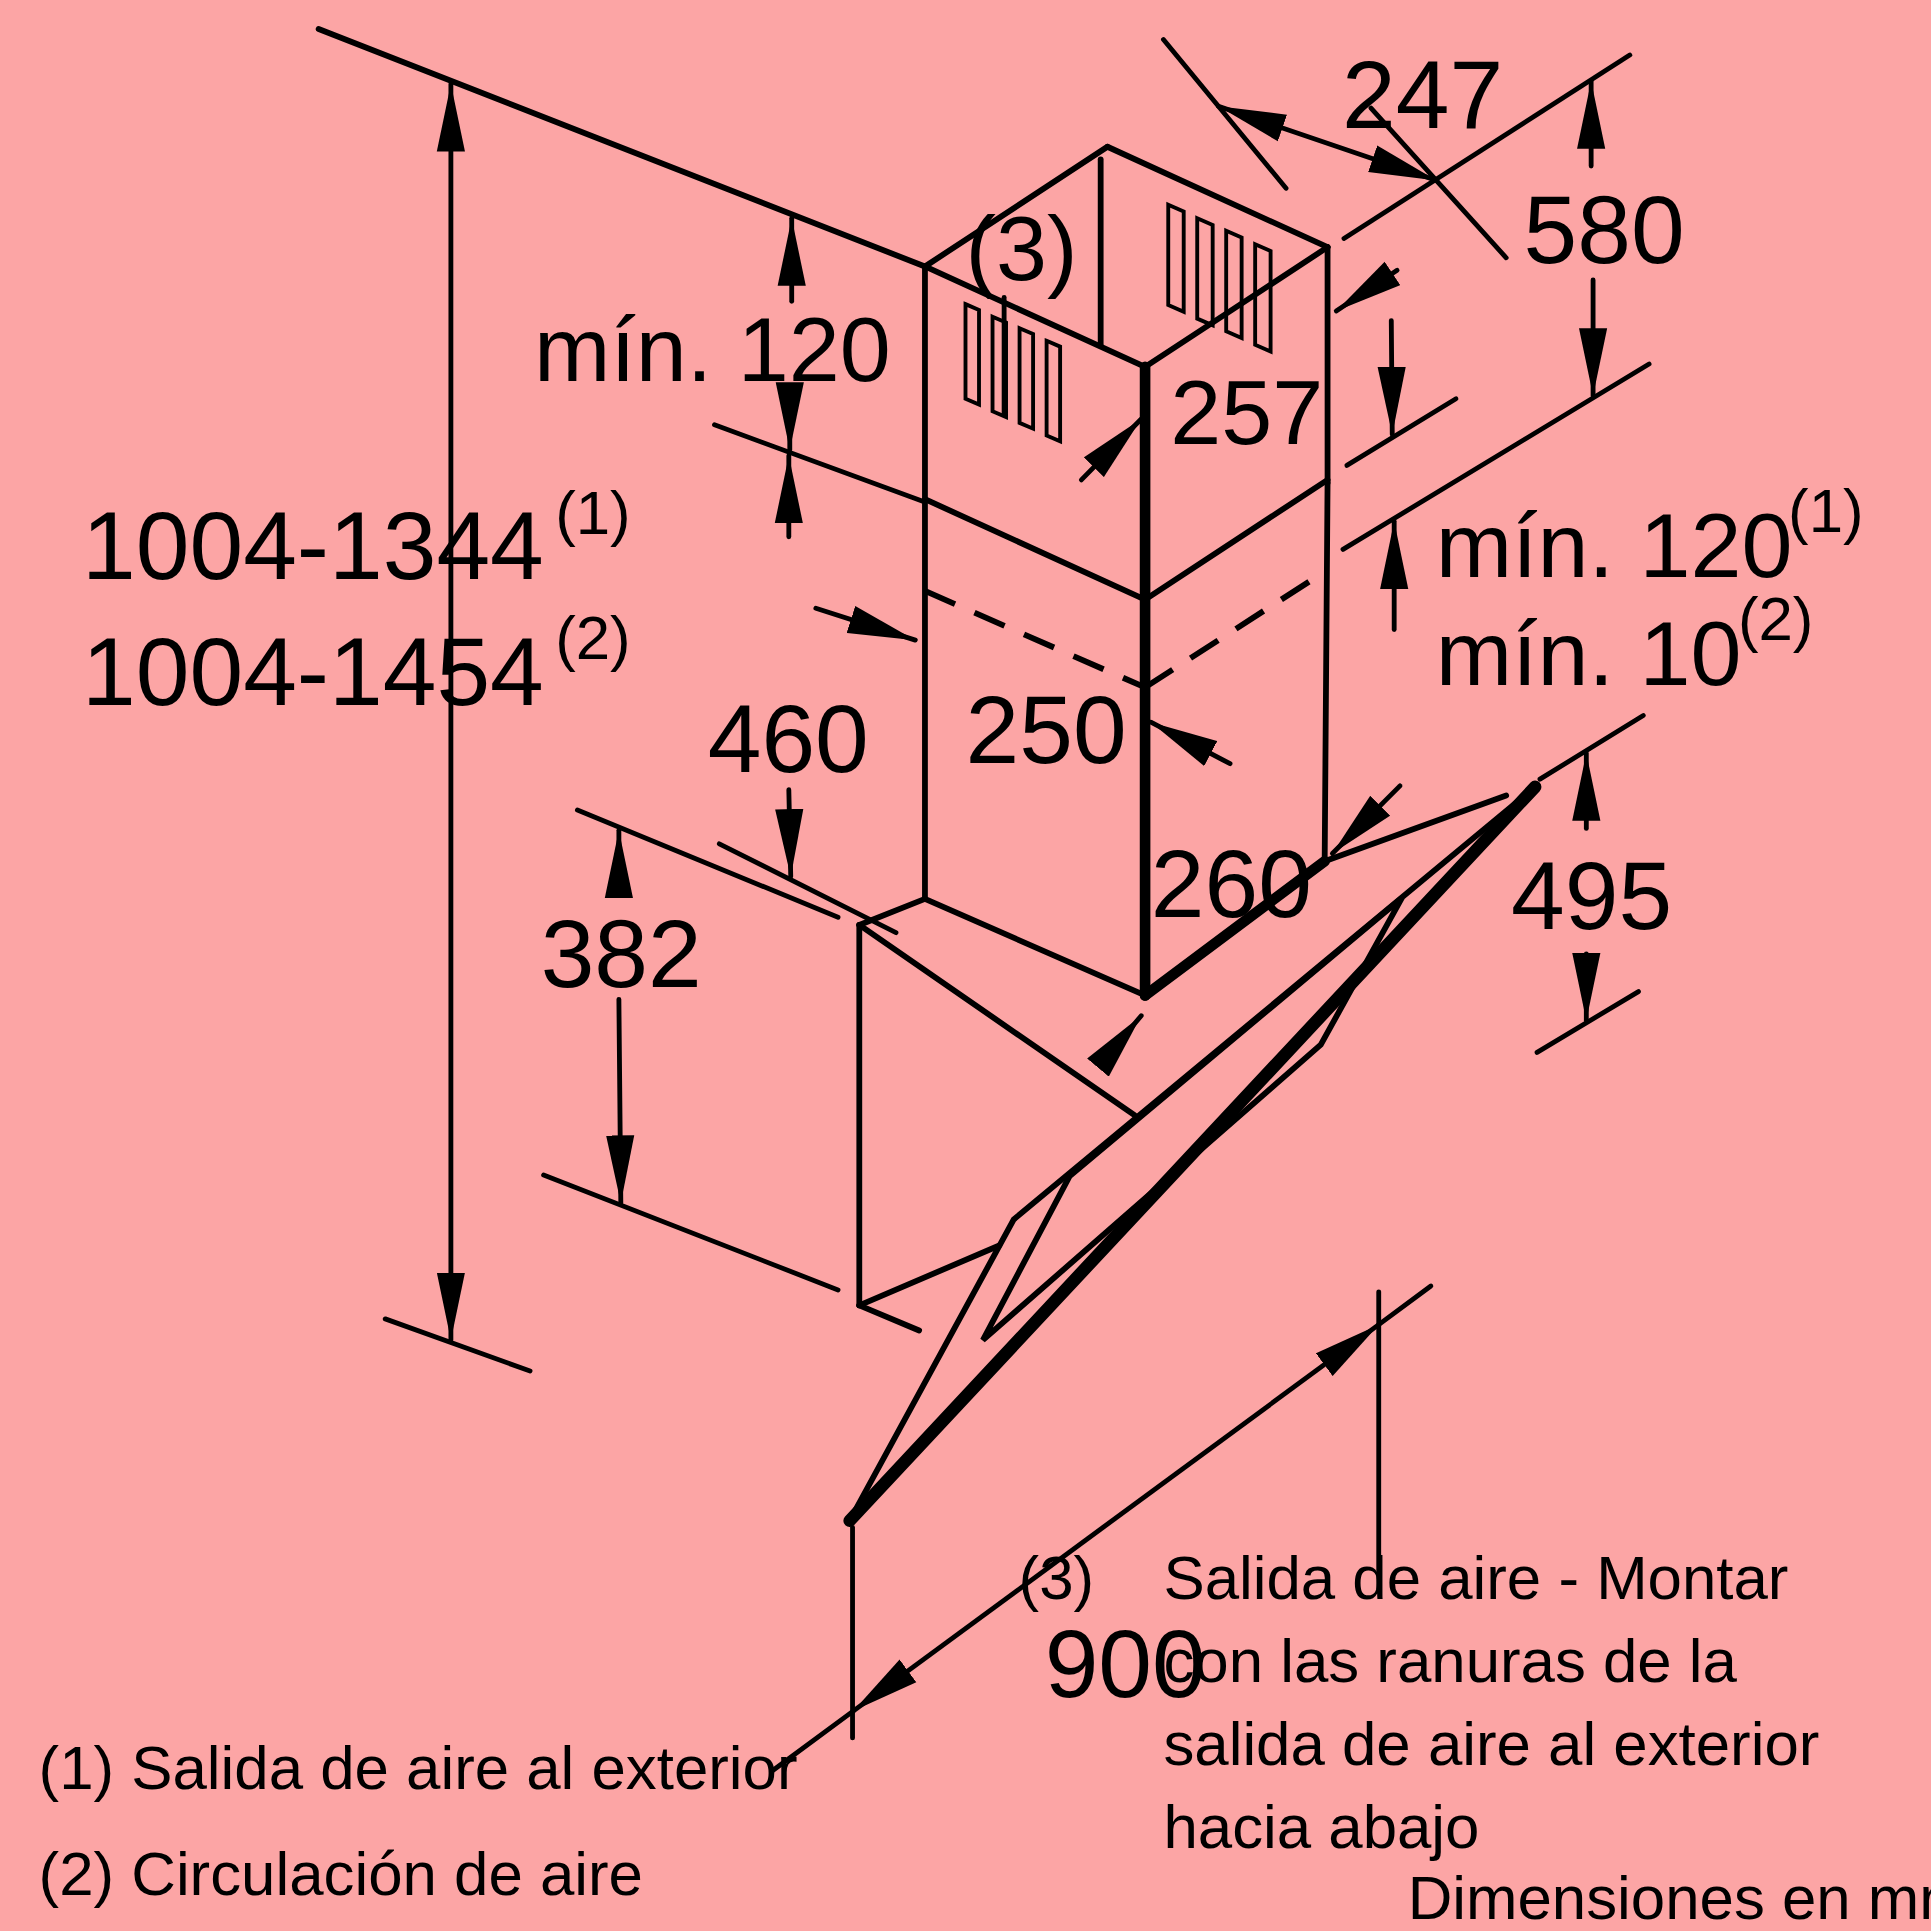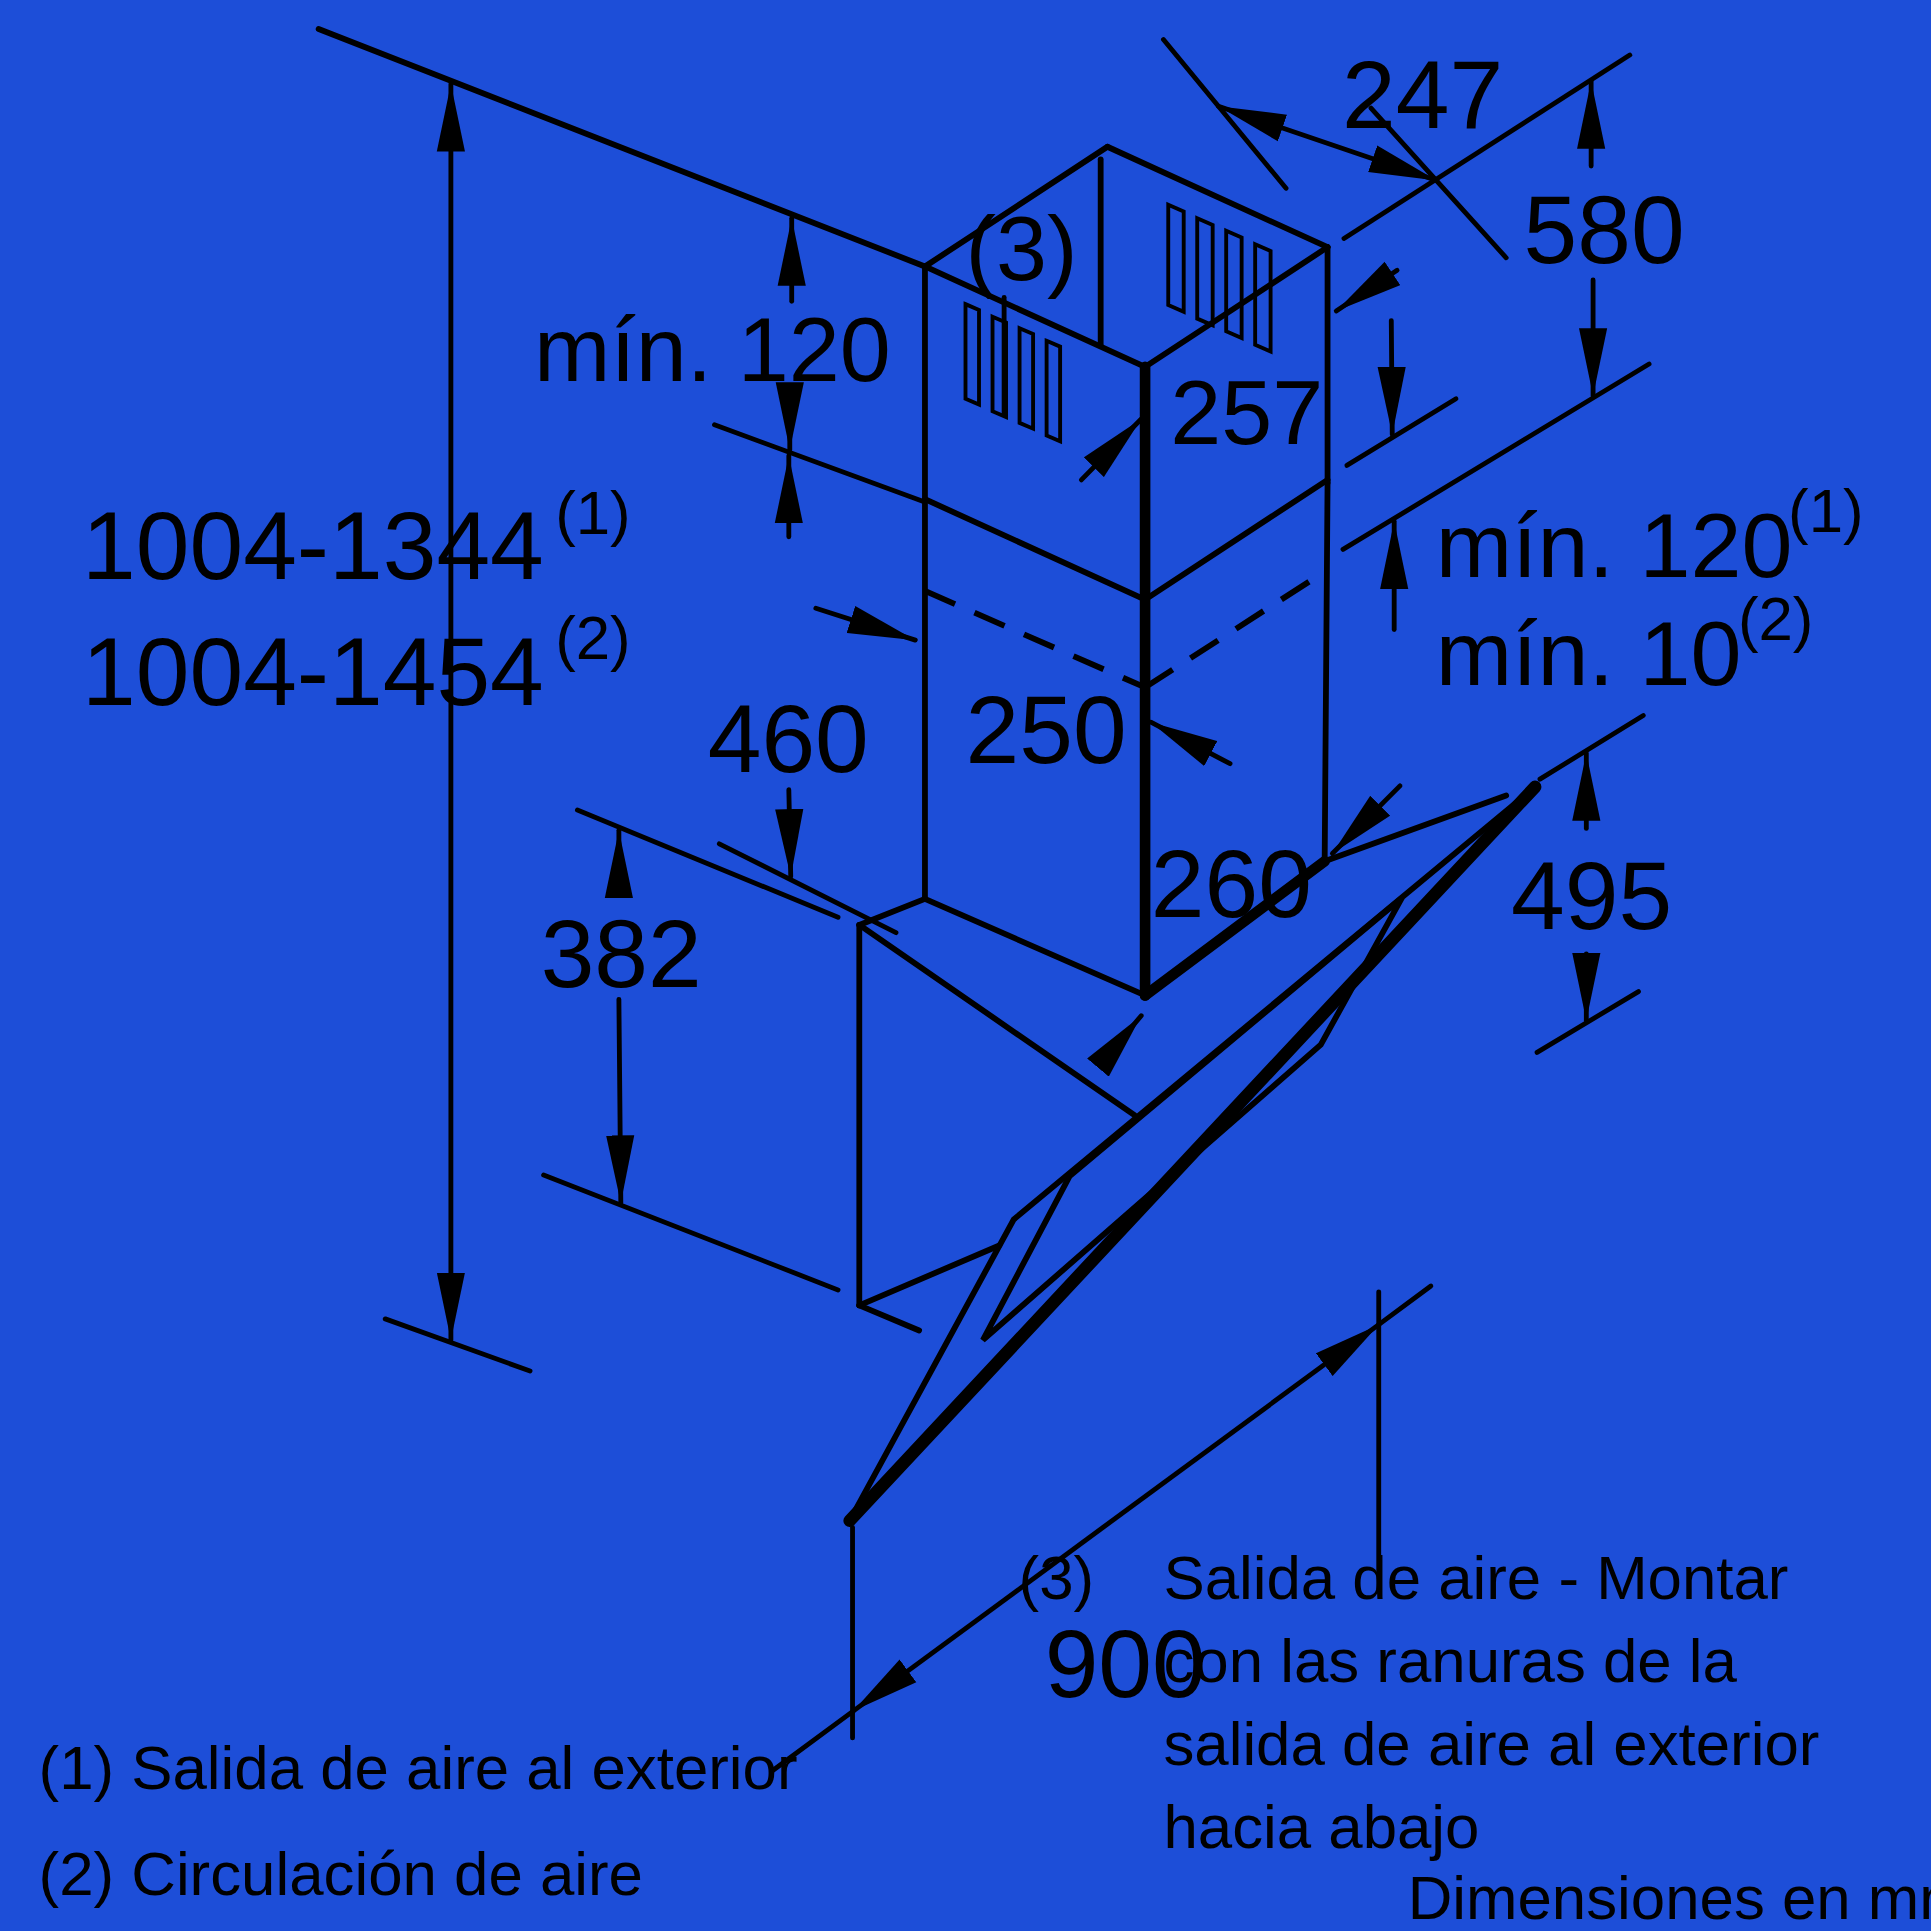--- a/index.html
+++ b/index.html
@@ -1,16 +1,16 @@
 <!DOCTYPE html>
 <html><head>
 <meta charset="utf-8">
 <style>
   html,body{margin:0;padding:0;background:#ffffff;}
-  .stage{width:1931px;height:1931px;position:relative;background:#1d4ed8;}
+  .stage{width:1931px;height:1931px;position:relative;background:#fca5a5;}
   svg{display:block;}
   .ln{stroke:#000;stroke-width:6;fill:none;stroke-linecap:round;}
   .thin{stroke:#000;stroke-width:5;fill:none;stroke-linecap:round;}
   .thick{stroke:#000;stroke-width:11;fill:none;stroke-linecap:round;}
   .vthick{stroke:#000;stroke-width:13;fill:none;stroke-linecap:round;}
   .slot{stroke:#000;stroke-width:4;fill:none;}
   .dash{stroke:#000;stroke-width:6;fill:none;stroke-dasharray:34 22;stroke-linecap:butt;}
   text{font-family:"Liberation Sans","DejaVu Sans",sans-serif;fill:#000;}
   .num{font-size:100px;}
   .num95{font-size:95px;}

